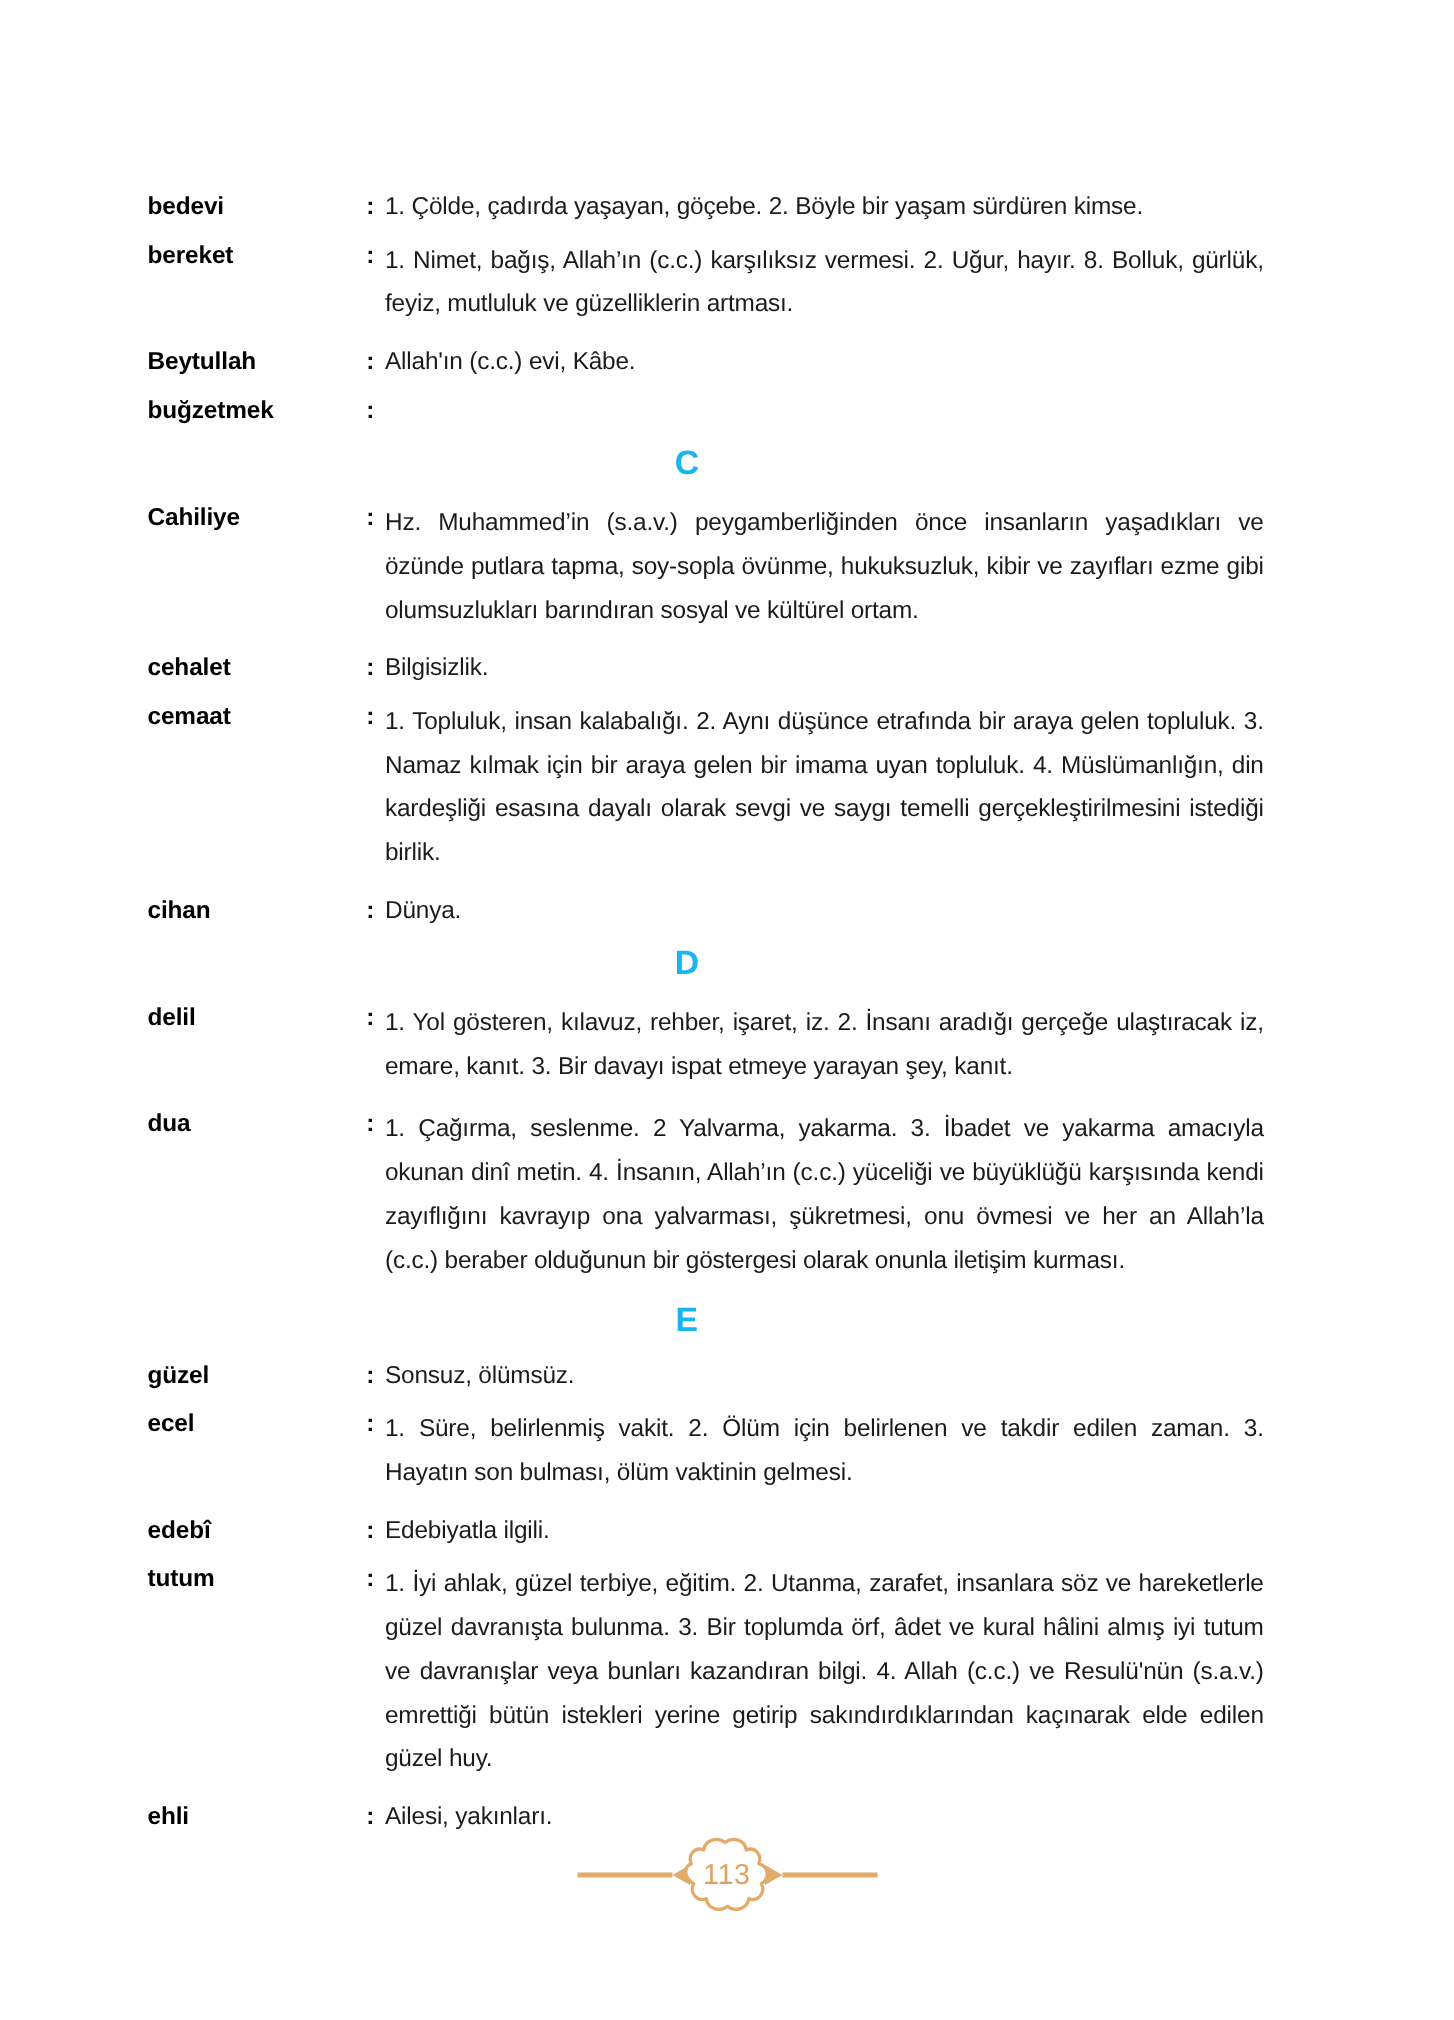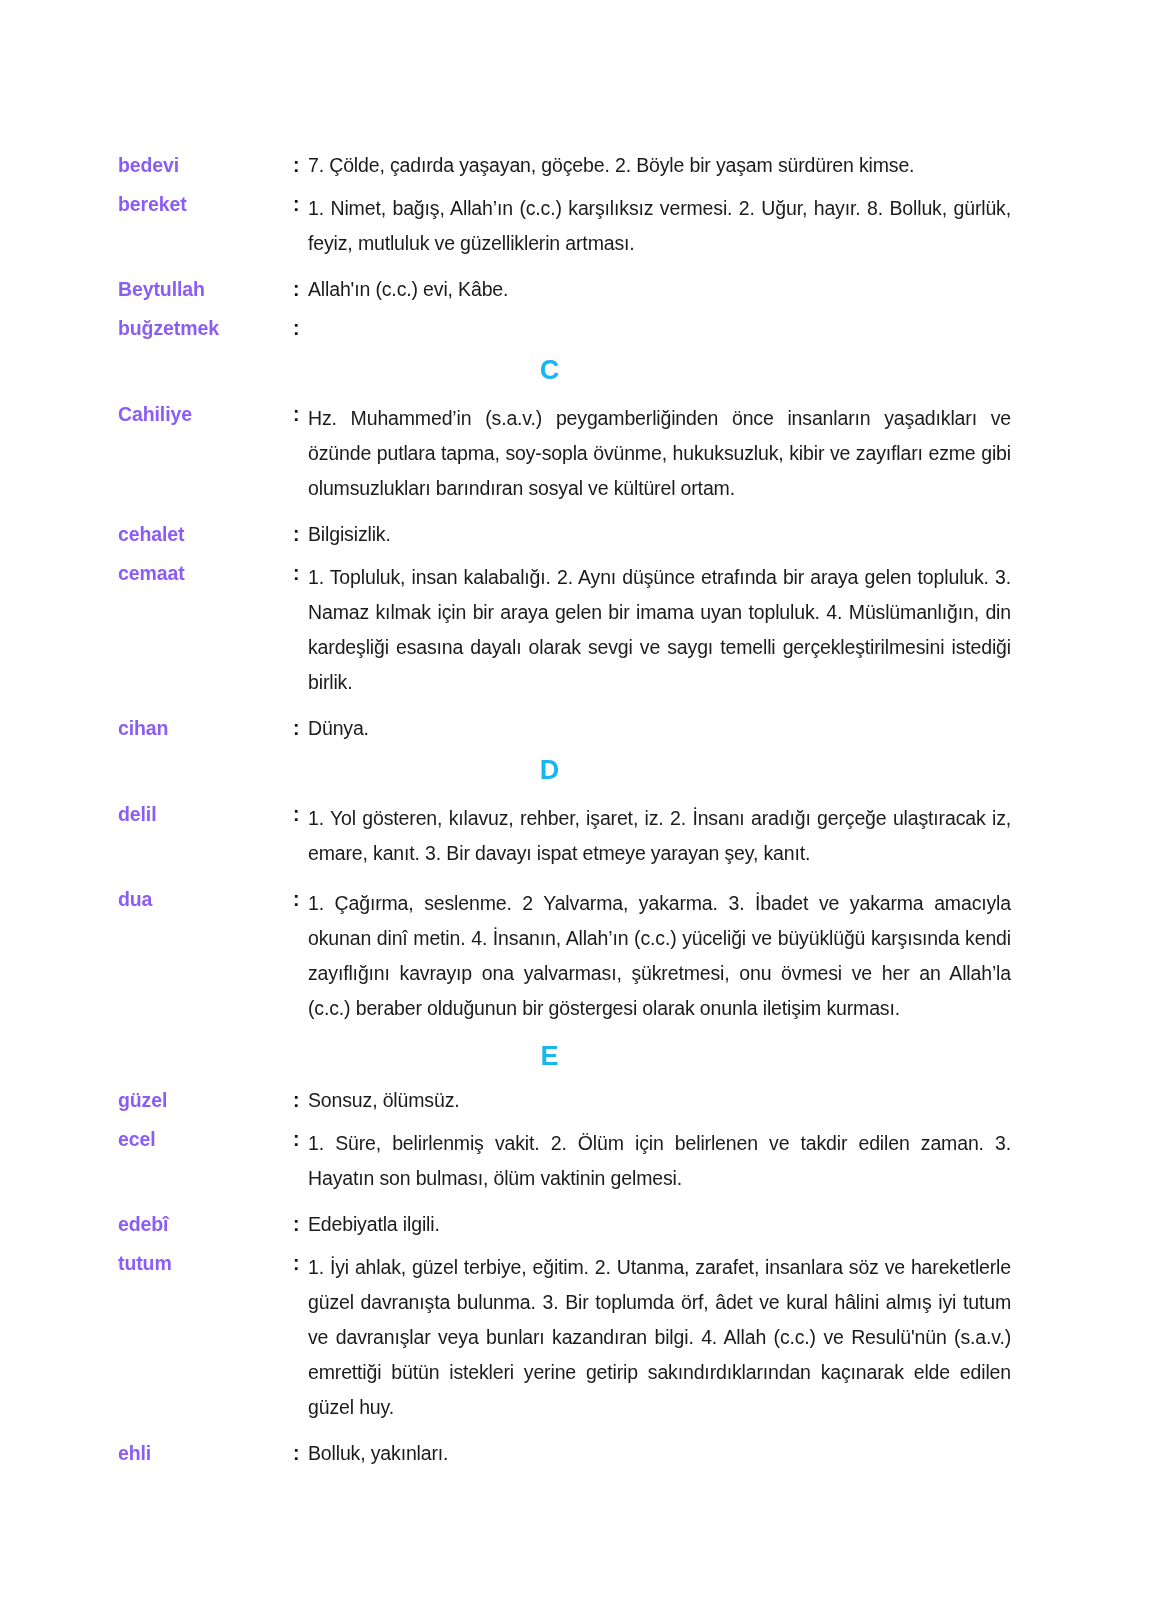--- a/index.html
+++ b/index.html
@@ -31,21 +31,21 @@
     display: flex;
     align-items: flex-start;
     margin-bottom: 15px;
   }
   .entry-term {
     width: 175px;
     flex: 0 0 175px;
     font-weight: bold;
     font-size: 19.5px;
     line-height: 26px;
-    color: #8b5cf6;
+    color: #000000;
     letter-spacing: -0.1px;
   }
   .entry-colon {
     width: 13px;
     flex: 0 0 13px;
     font-weight: bold;
     font-size: 19.5px;
     line-height: 26px;
     color: #111111;
   }
@@ -117,21 +117,21 @@
 </style>
 </head>
 <body>
 
 <div id="page">
 
   <div id="content">
       <div class="entry oneline">
         <div class="entry-term">bedevi</div>
         <div class="entry-colon">:</div>
-        <div class="entry-def single">7. Çölde, çadırda yaşayan, göçebe. 2. Böyle bir yaşam sürdüren kimse.</div>
+        <div class="entry-def single">1. Çölde, çadırda yaşayan, göçebe. 2. Böyle bir yaşam sürdüren kimse.</div>
       </div>
       <div class="entry">
         <div class="entry-term">bereket</div>
         <div class="entry-colon">:</div>
         <div class="entry-def">1. Nimet, bağış, Allah’ın (c.c.) karşılıksız vermesi. 2. Uğur, hayır. 8. Bolluk, gürlük, feyiz, mutluluk ve güzelliklerin artması.</div>
       </div>
       <div class="entry oneline">
         <div class="entry-term">Beytullah</div>
         <div class="entry-colon">:</div>
         <div class="entry-def single">Allah'ın (c.c.) evi, Kâbe.</div>
@@ -189,18 +189,40 @@
         <div class="entry-def single">Edebiyatla ilgili.</div>
       </div>
       <div class="entry">
         <div class="entry-term">tutum</div>
         <div class="entry-colon">:</div>
         <div class="entry-def">1. İyi ahlak, güzel terbiye, eğitim. 2. Utanma, zarafet, insanlara söz ve hareketlerle güzel davranışta bulunma. 3. Bir toplumda örf, âdet ve kural hâlini almış iyi tutum ve davranışlar veya bunları kazandıran bilgi. 4. Allah (c.c.) ve Resulü'nün (s.a.v.) emrettiği bütün istekleri yerine getirip sakındırdıklarından kaçınarak elde edilen güzel huy.</div>
       </div>
       <div class="entry oneline">
         <div class="entry-term">ehli</div>
         <div class="entry-colon">:</div>
-        <div class="entry-def single">Bolluk, yakınları.</div>
+        <div class="entry-def single">Ailesi, yakınları.</div>
       </div>
     </div>
 
+  <div id="footer">
+    <div class="orn-wrap">
+      <svg class="orn-svg" width="260" height="64" viewBox="0 0 260 64">
+        <line x1="10" y1="32" x2="86" y2="32" stroke="#e2ab6c" stroke-width="4"></line>
+        <line x1="174" y1="32" x2="250" y2="32" stroke="#e2ab6c" stroke-width="4"></line>
+        <path d="M86 32 L100 24 L100 40 Z" fill="#e2ab6c"></path>
+        <path d="M174 32 L160 24 L160 40 Z" fill="#e2ab6c"></path>
+        <path d="M101 23
+                 C 98 16, 104 9, 111 12
+                 C 112 4, 122 1, 128 6
+                 C 134 1, 144 4, 145 12
+                 C 152 9, 158 16, 155 23
+                 C 163 25, 164 35, 157 39
+                 C 161 46, 154 54, 147 51
+                 C 146 59, 136 62, 130 57
+                 C 124 62, 114 59, 113 51
+                 C 106 54, 99 46, 103 39
+                 C 96 35, 94 26, 101 23 Z" fill="#ffffff" stroke="#e2ab6c" stroke-width="2.6" stroke-linejoin="round"></path>
+      </svg>
+      <div class="page-num">113</div>
+    </div>
+  </div>
 
 </div>
 
 </body></html>

